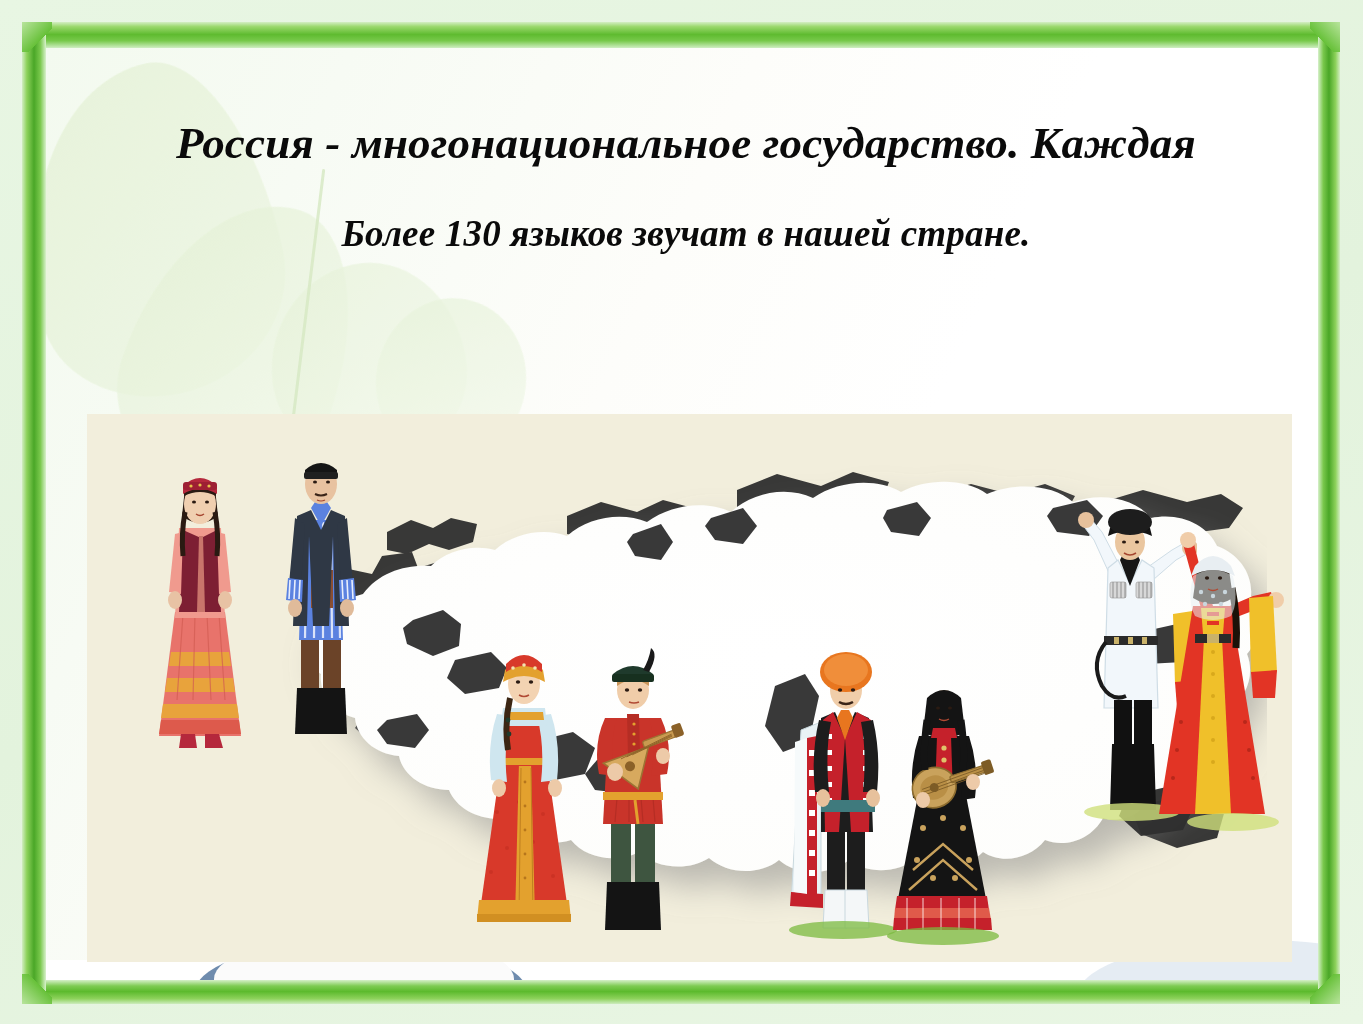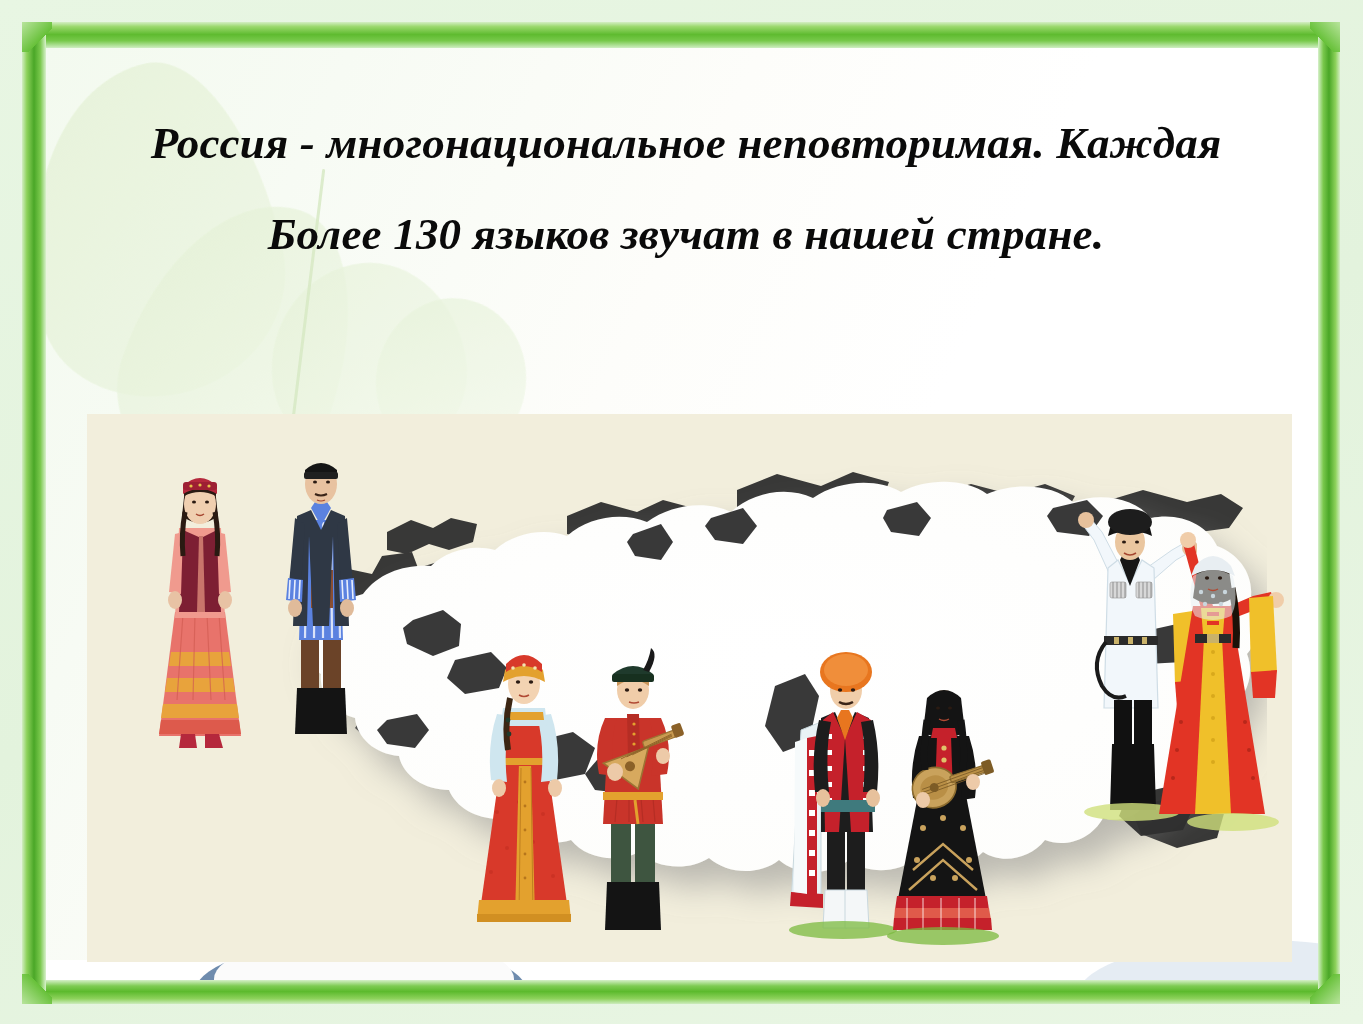--- a/index.html
+++ b/index.html
@@ -143,21 +143,21 @@
     font-style: italic;
     font-weight: 700;
     color: #0a0a0a;
     letter-spacing: .2px;
   }
   .hl-1, .hl-2, .hl-3 {
     font-size: 45px;
     line-height: 79px;
   }
   .hl-4 {
-    font-size: 45px;
+    font-size: 37px;
     line-height: 86px;
     padding-top: 8px;
     font-style: italic;
   }
 
   
   .picture {
     position: absolute;
     left: 41px;
     top: 366px;
@@ -226,21 +226,21 @@
 
     <div class="canvas">
 
       <div class="leaf leaf-a"></div>
       <div class="leaf leaf-b"></div>
       <div class="leaf leaf-c"></div>
       <div class="leaf leaf-d"></div>
       <div class="stem"></div>
 
       <div class="headline">
-        <div class="hl-line hl-1">Россия - многонациональное неповторимая. Каждая</div>
+        <div class="hl-line hl-1">Россия - многонациональное государство. Каждая</div>
         <div class="hl-line hl-4">Более 130 языков звучат в нашей стране.</div>
       </div>
 
       <div class="picture">
         <div class="pic-inner">
 
           <div class="map-wrap">
             <svg viewBox="0 0 1000 500" preserveAspectRatio="none">
               <defs>
                 <filter id="mapShadow" x="-20%" y="-20%" width="150%" height="160%">

